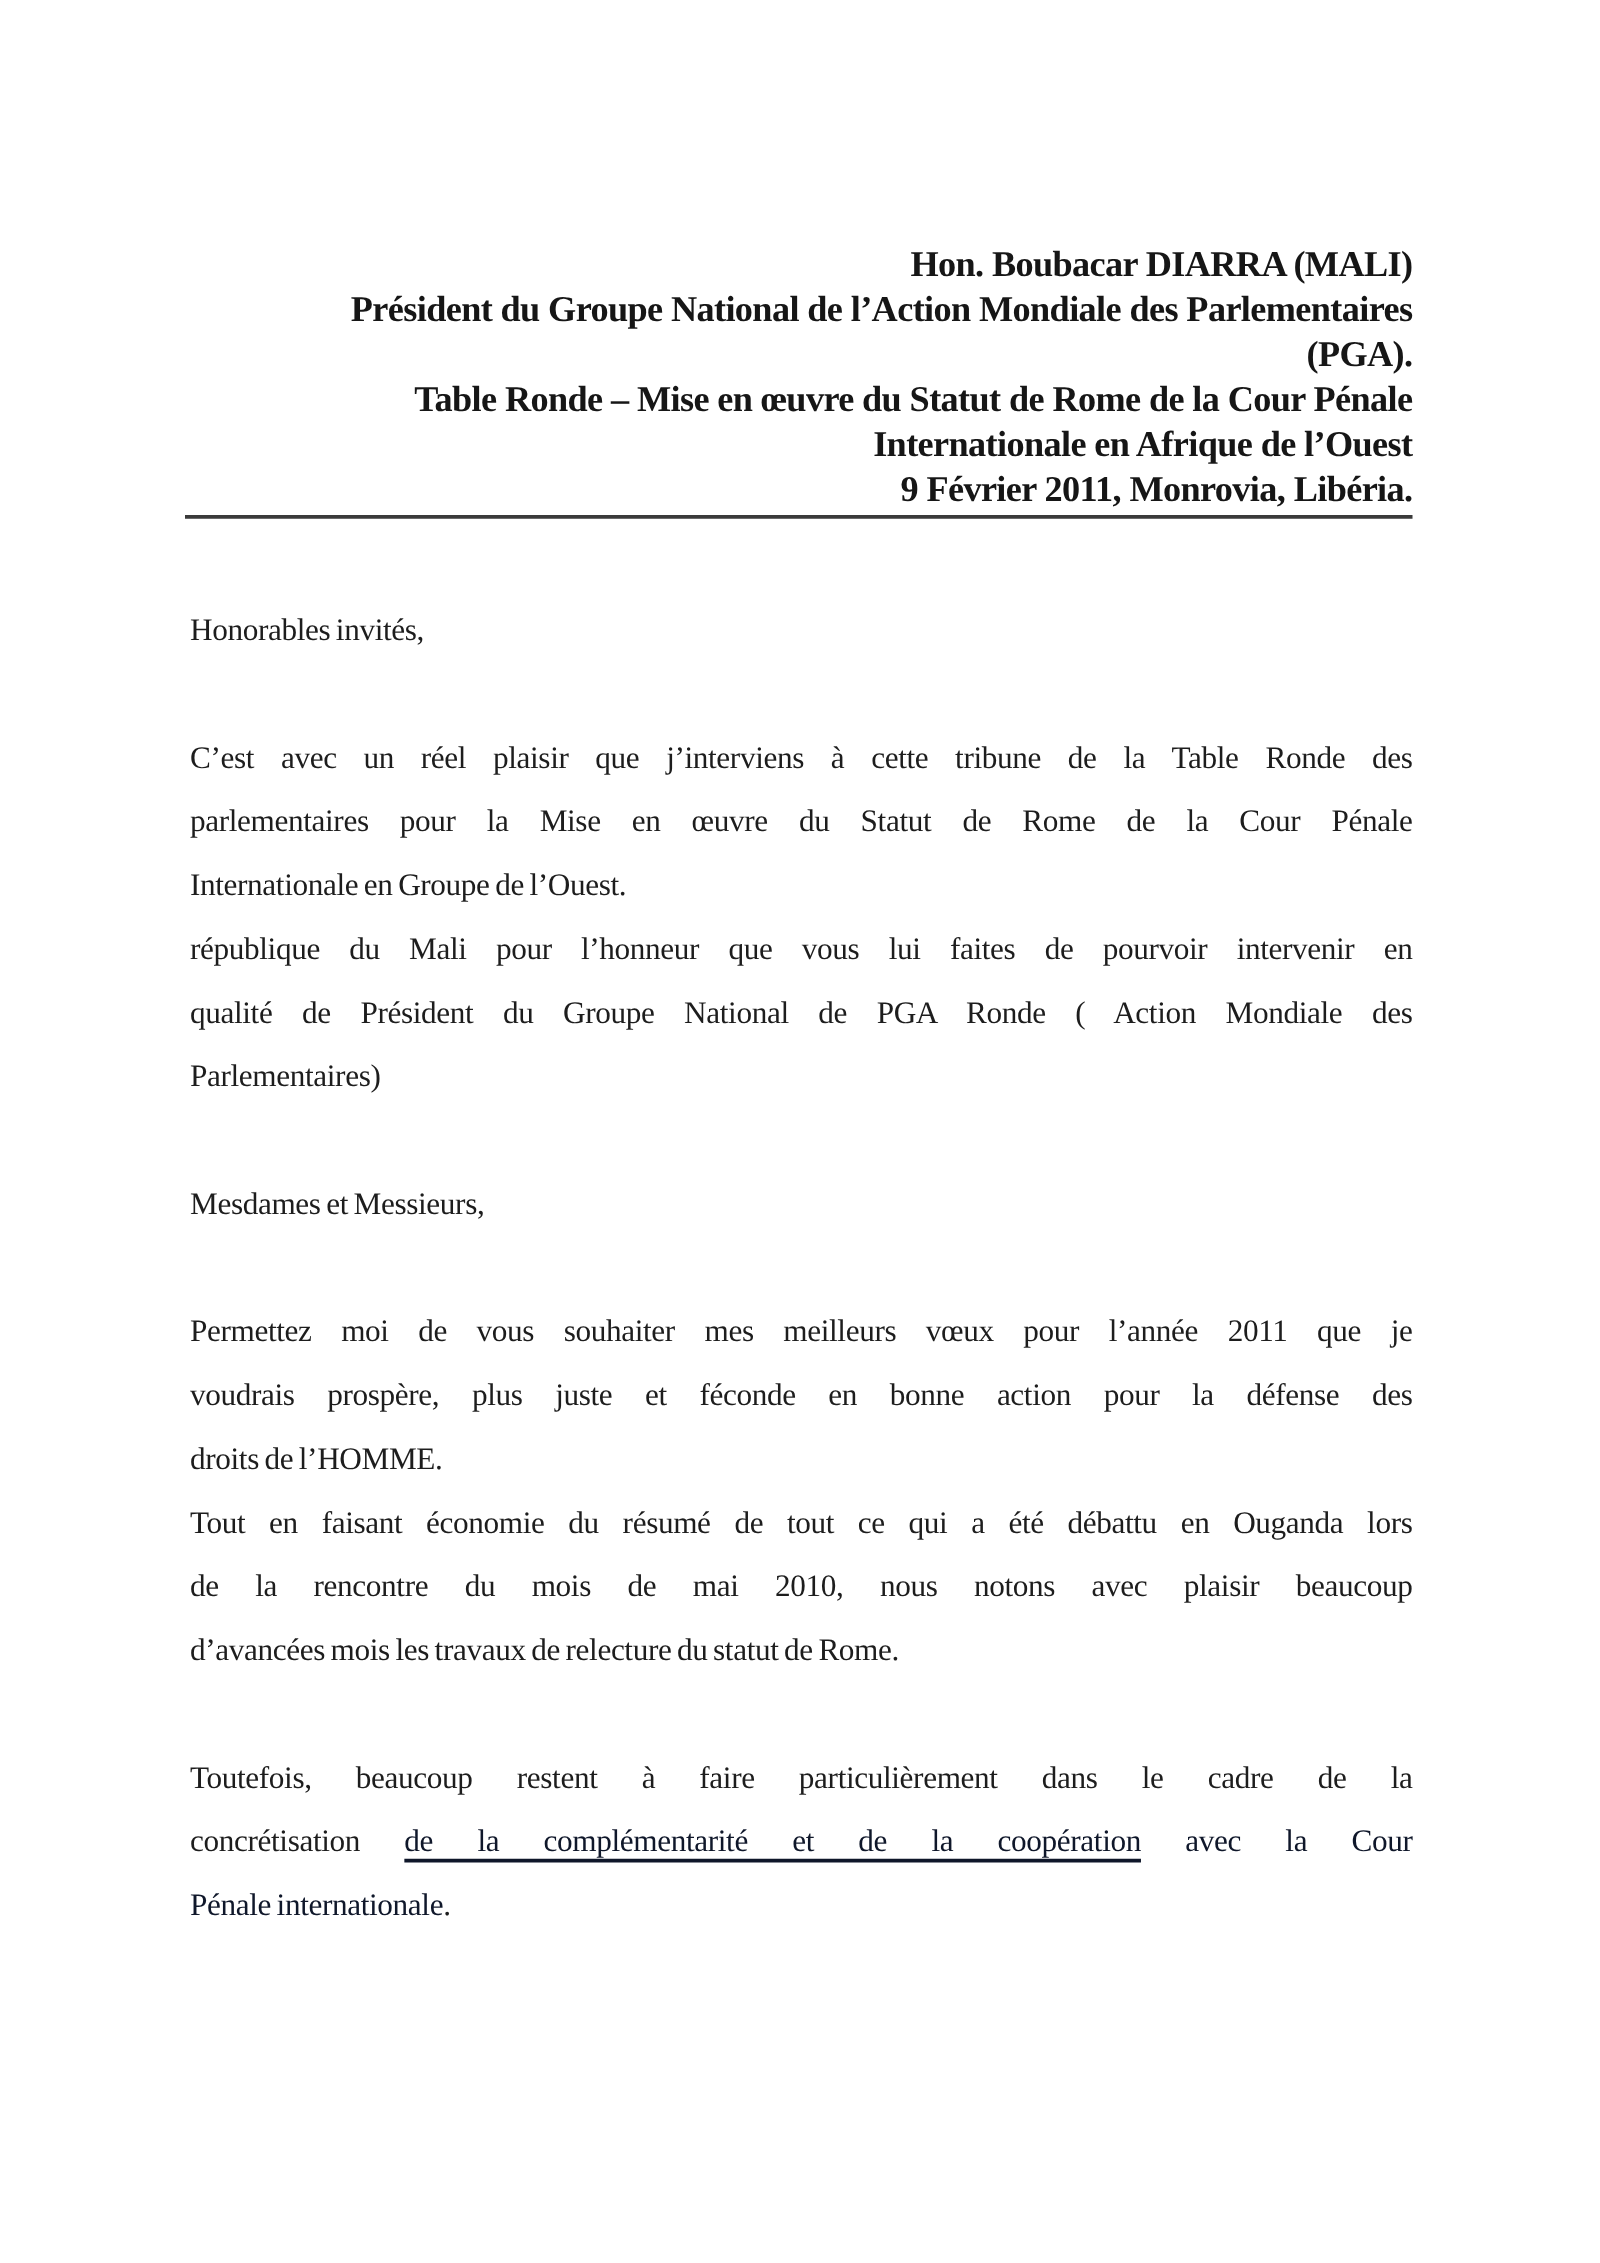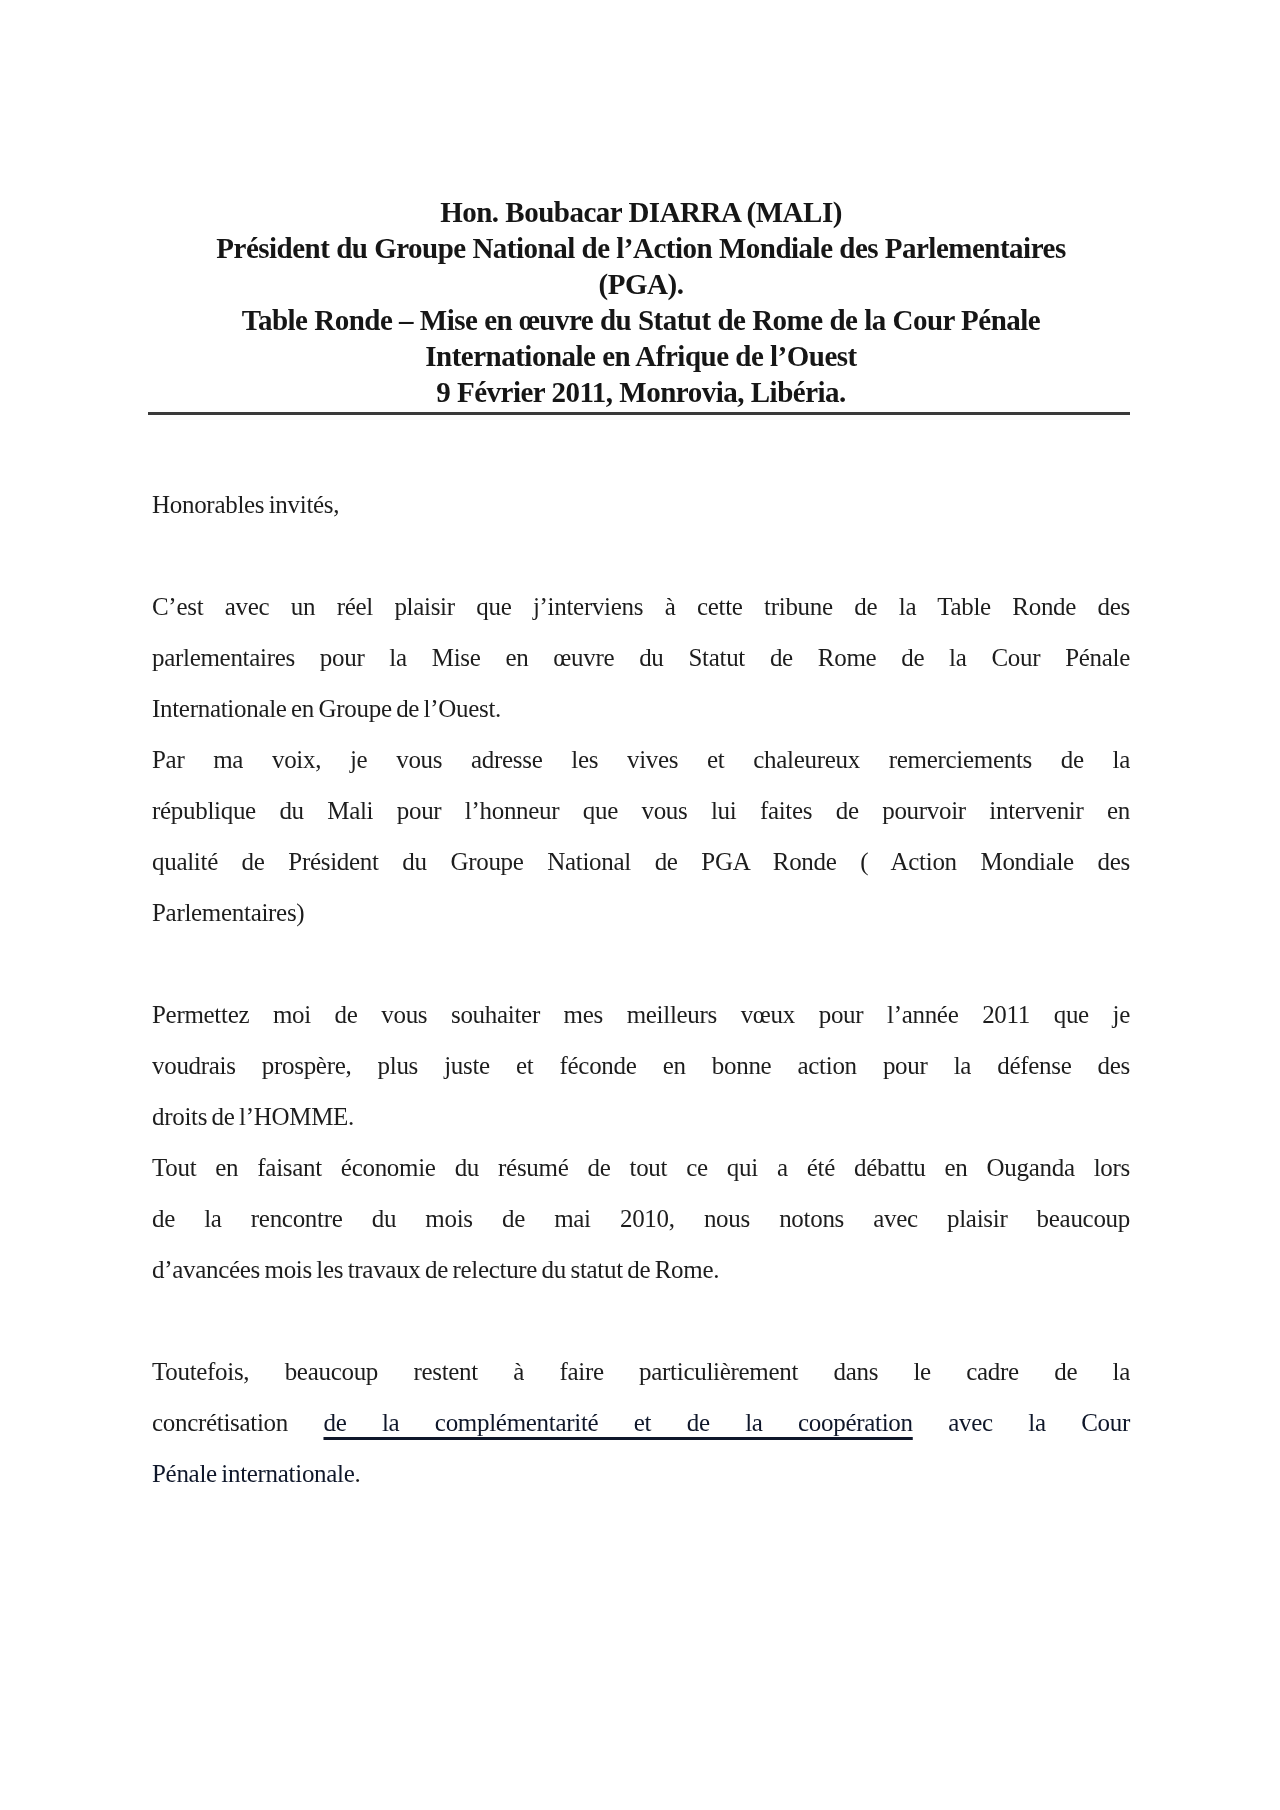--- a/index.html
+++ b/index.html
@@ -14,21 +14,21 @@
     width: 1280px; height: 1810px;
     background: #ffffff;
   }
   .content {
     position: absolute;
     left: 152px; top: 0;
     width: 978px;
   }
   .title-block {
     margin-top: 194px;
-    text-align: center;
+    text-align: right;
     font-weight: bold;
     font-size: 29px;
     line-height: 36px;
     letter-spacing: -0.5px;
     color: #161616;
   }
   .t-line { white-space: nowrap; }
   .rule {
     height: 3px;
     background: #3a3a3a;
@@ -72,24 +72,26 @@
     <div class="body-block">
         <div class="para">
           <div class="line"><span class="seg">Honorables invités,</span></div>
         </div>
         <div class="para gap">
           <div class="line just"><span class="seg">C’est avec un réel plaisir  que  j’interviens à cette tribune de la  Table Ronde des</span></div>
           <div class="line just"><span class="seg">parlementaires  pour la  Mise en œuvre du Statut de Rome de la Cour Pénale</span></div>
           <div class="line"><span class="seg">Internationale en Groupe de l’Ouest.</span></div>
         </div>
         <div class="para">
-          <div class="line just"><span class="seg">Par ma voix, je vous adresse les vives et chaleureux remerciements de la</span></div>
           <div class="line just"><span class="seg">république du Mali pour l’honneur que vous lui faites de pourvoir intervenir en</span></div>
           <div class="line just"><span class="seg">qualité de Président du Groupe National de PGA Ronde  ( Action Mondiale des</span></div>
           <div class="line"><span class="seg">Parlementaires)</span></div>
+        </div>
+        <div class="para gap">
+          <div class="line"><span class="seg">Mesdames et Messieurs,</span></div>
         </div>
         <div class="para gap">
           <div class="line just"><span class="seg">Permettez moi de vous souhaiter mes meilleurs vœux pour l’année 2011 que je</span></div>
           <div class="line just"><span class="seg">voudrais prospère, plus juste et féconde en bonne action pour la défense des</span></div>
           <div class="line"><span class="seg">droits de l’HOMME.</span></div>
         </div>
         <div class="para">
           <div class="line just"><span class="seg">Tout en faisant économie du résumé de tout ce qui a été débattu en Ouganda lors</span></div>
           <div class="line just"><span class="seg">de la rencontre du mois de mai 2010, nous notons avec plaisir  beaucoup</span></div>
           <div class="line"><span class="seg">d’avancées mois les travaux de relecture du statut de Rome.</span></div>

